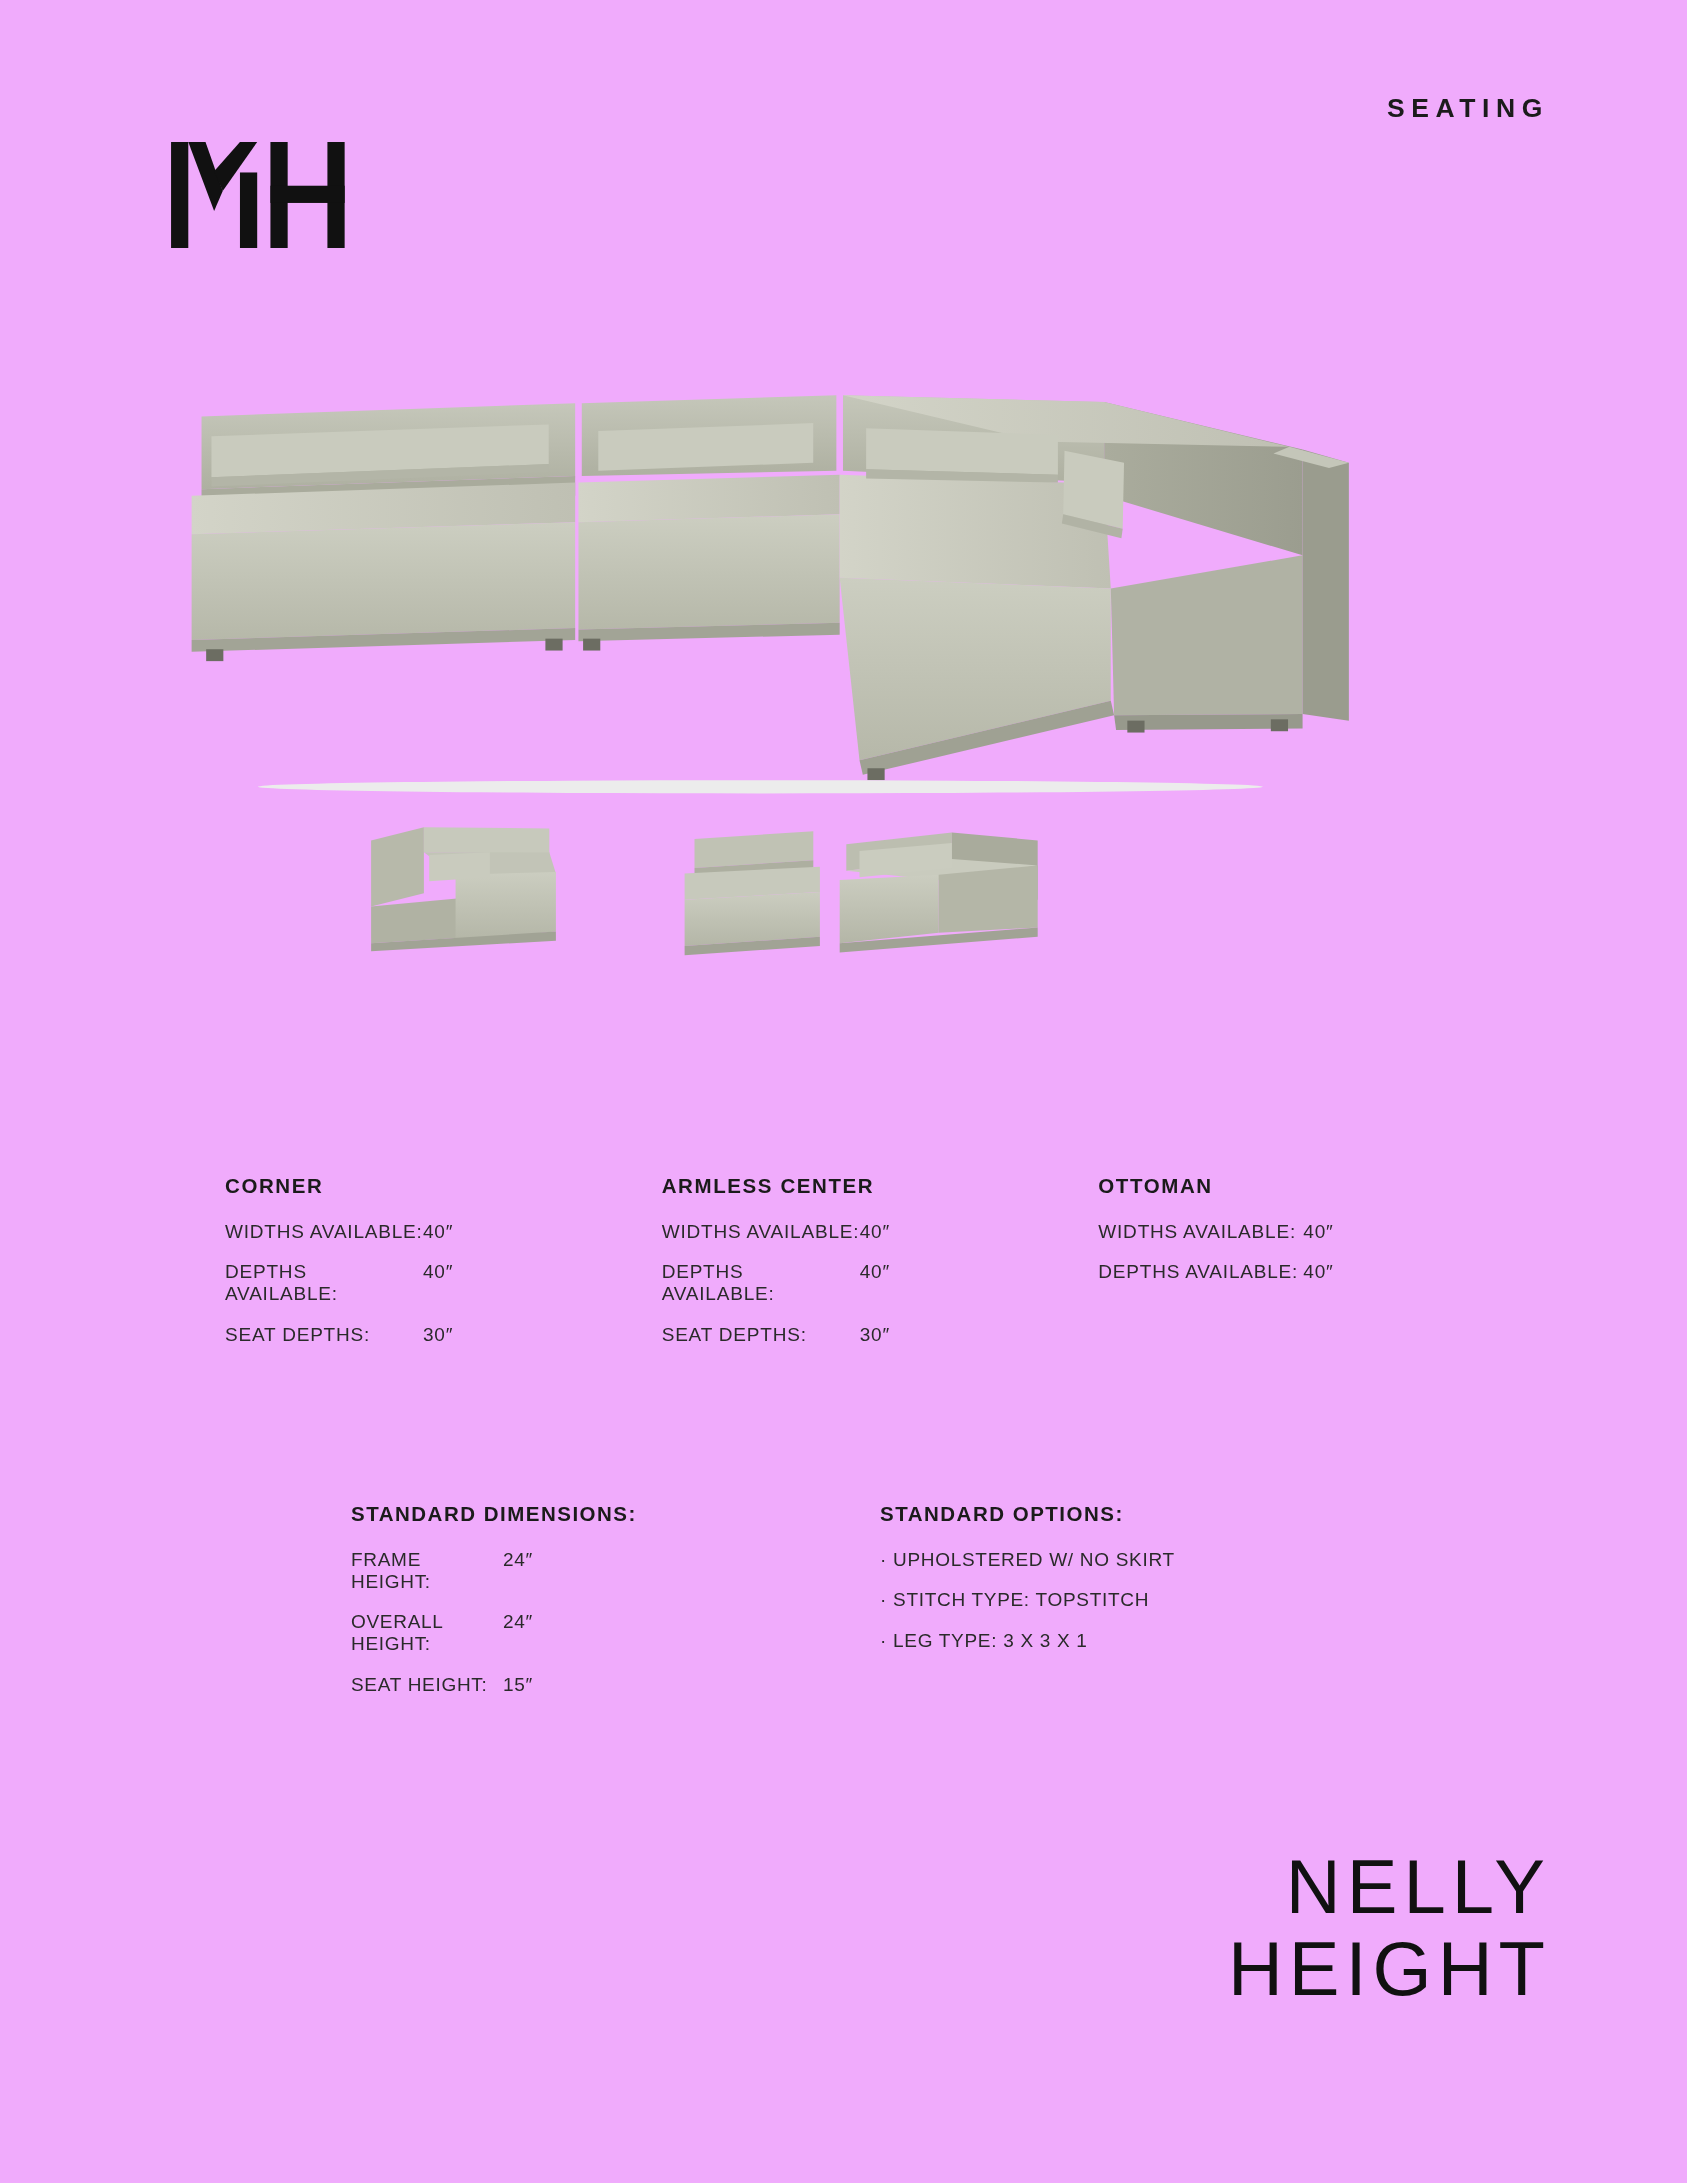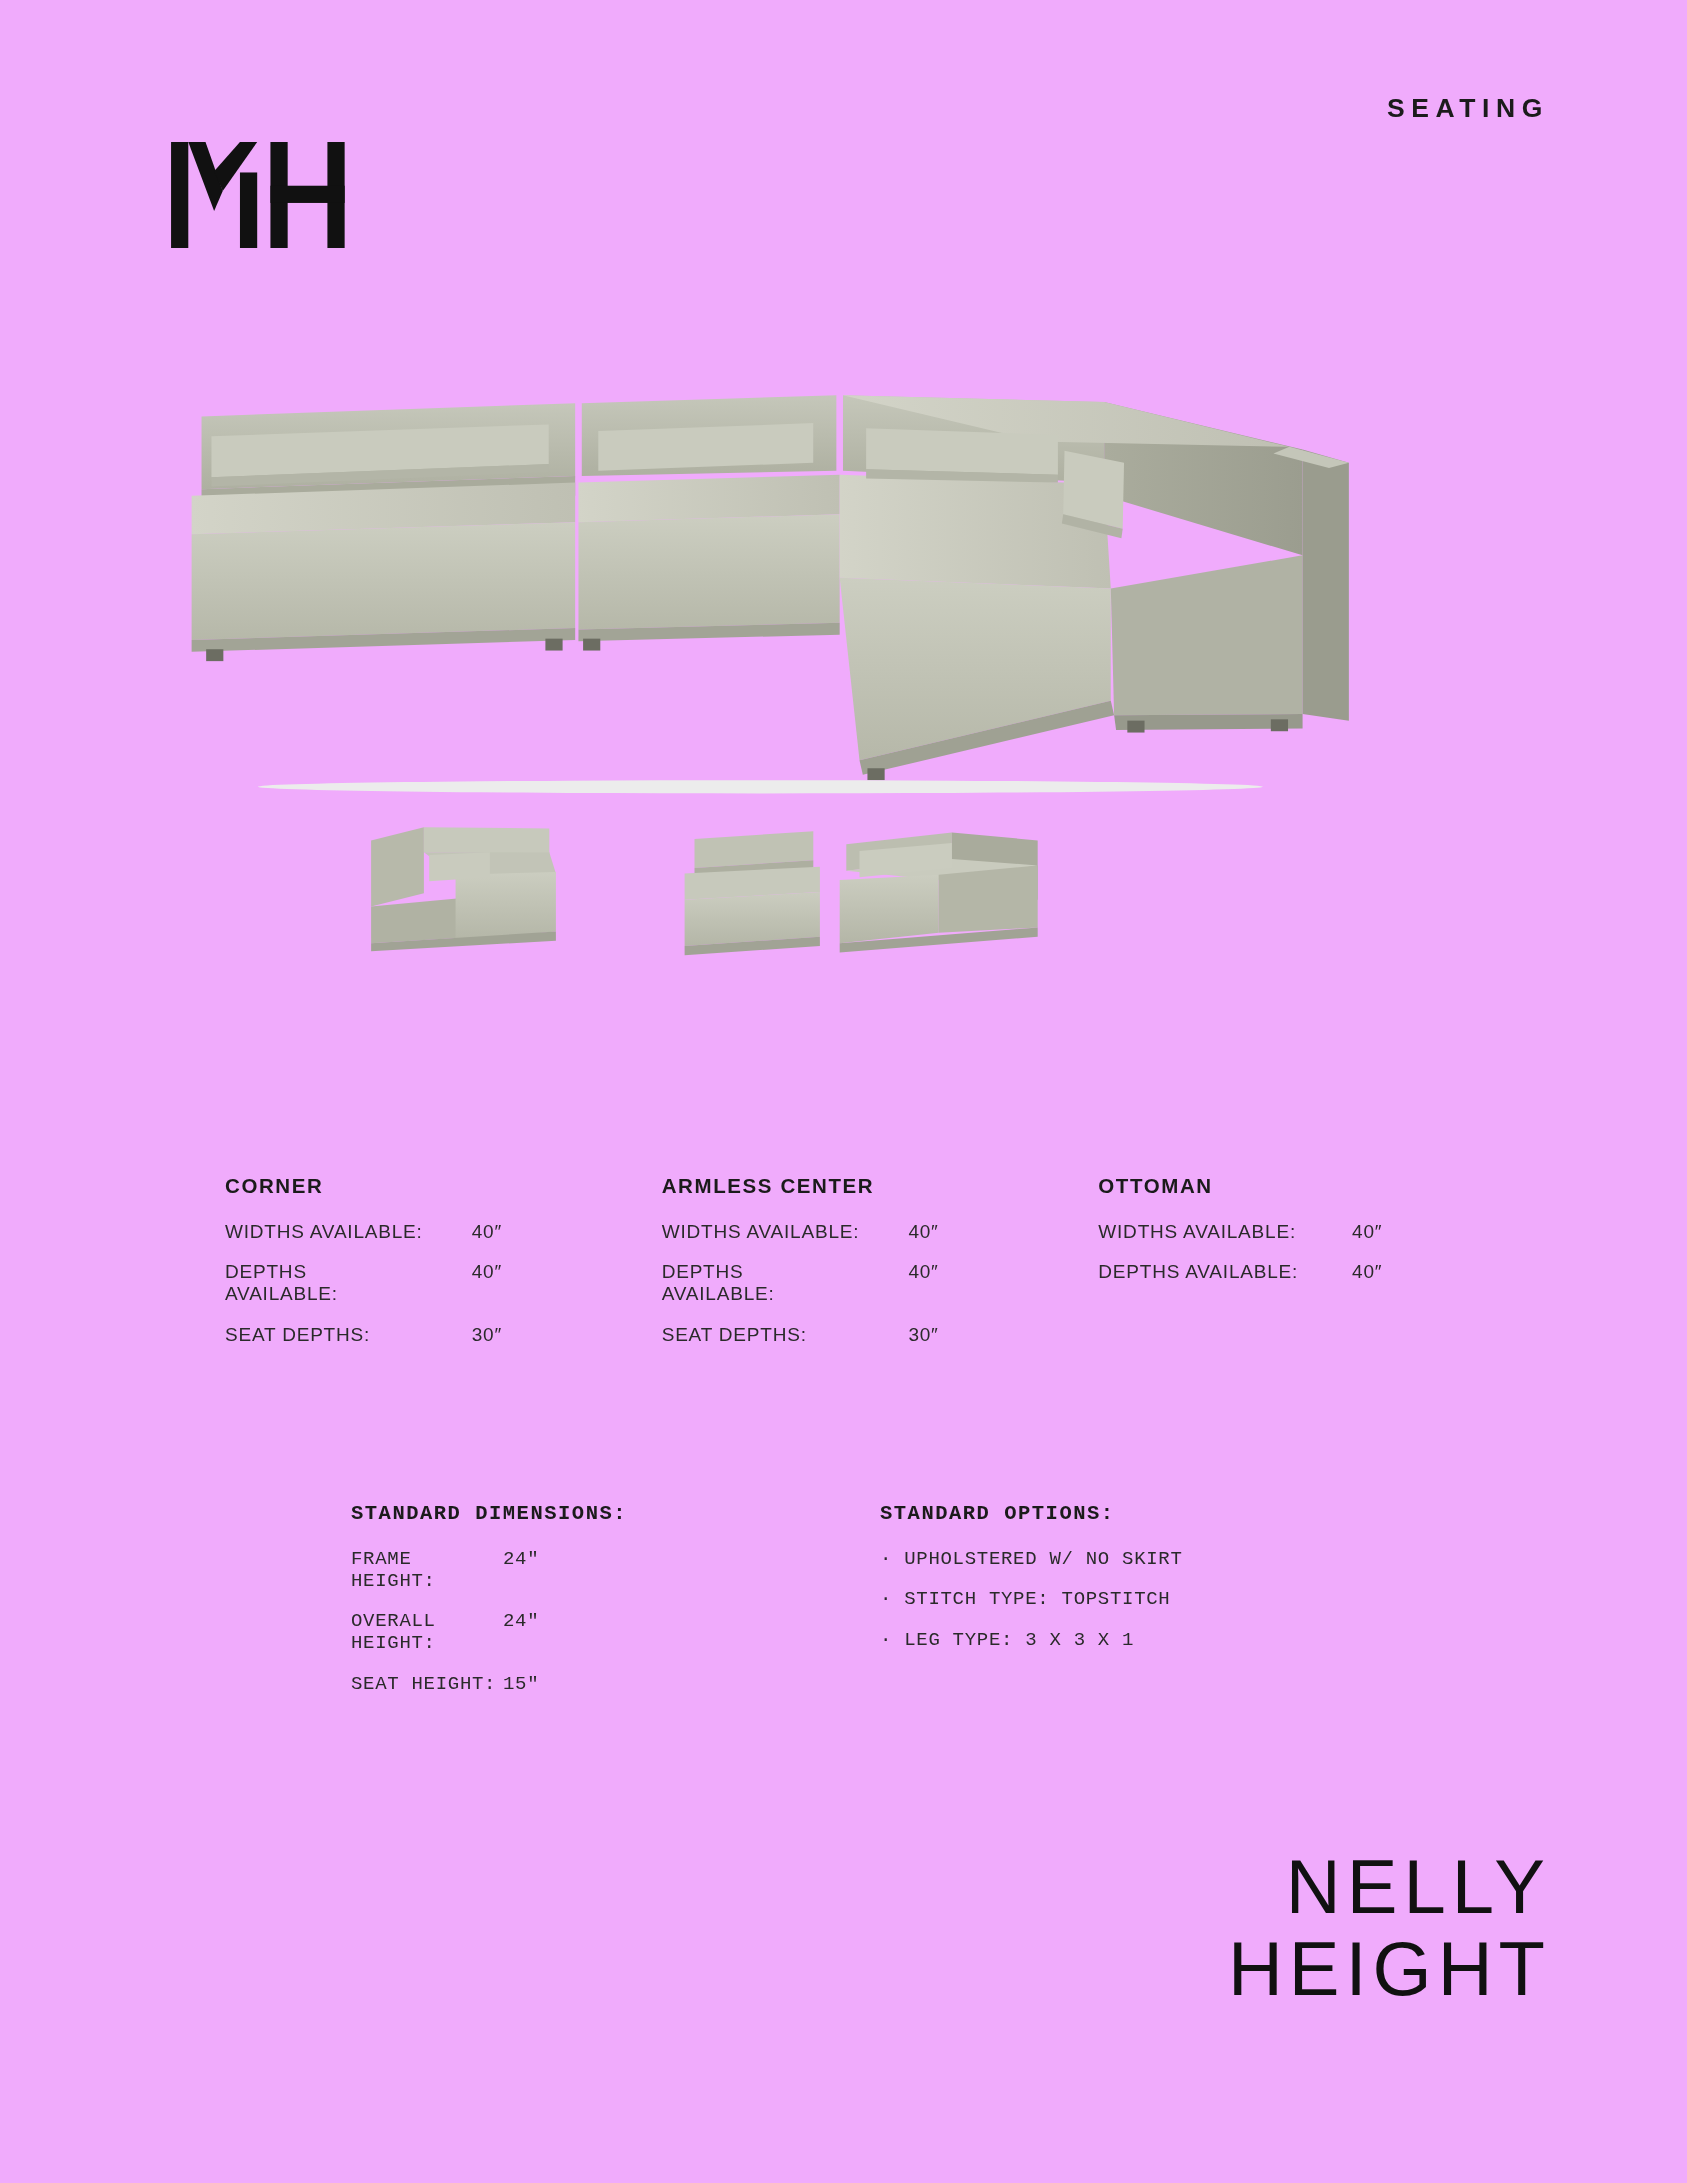--- a/index.html
+++ b/index.html
@@ -76,32 +76,32 @@
   }
   .spec-row {
     display: flex;
     align-items: baseline;
     margin-bottom: 18.5px;
     font-size: 19px;
     letter-spacing: 0.8px;
     color: #2a2a2a;
   }
   .spec-row .lbl { width: 198px; }
-  .spec-row .val { width: 79px; text-align: right; }
+  .spec-row .val { width: 79px; }
   .spec-col.c3 .spec-row .lbl { width: 205px; }
 
   
   .lower {
     position: absolute;
     left: 351px;
     top: 1502px;
     width: 992px;
     display: flex;
   }
-  .lower-col { width: 529px; font-family: Liberation Mono, monospace; }
+  .lower-col { width: 529px; }
   .lower-col.right { width: 463px; }
   .lower-title {
     font-size: 20.5px;
     font-weight: bold;
     letter-spacing: 1.5px;
     margin-bottom: 22.5px;
     color: #1b1b1b;
   }
   .lower-row {
     display: flex;

